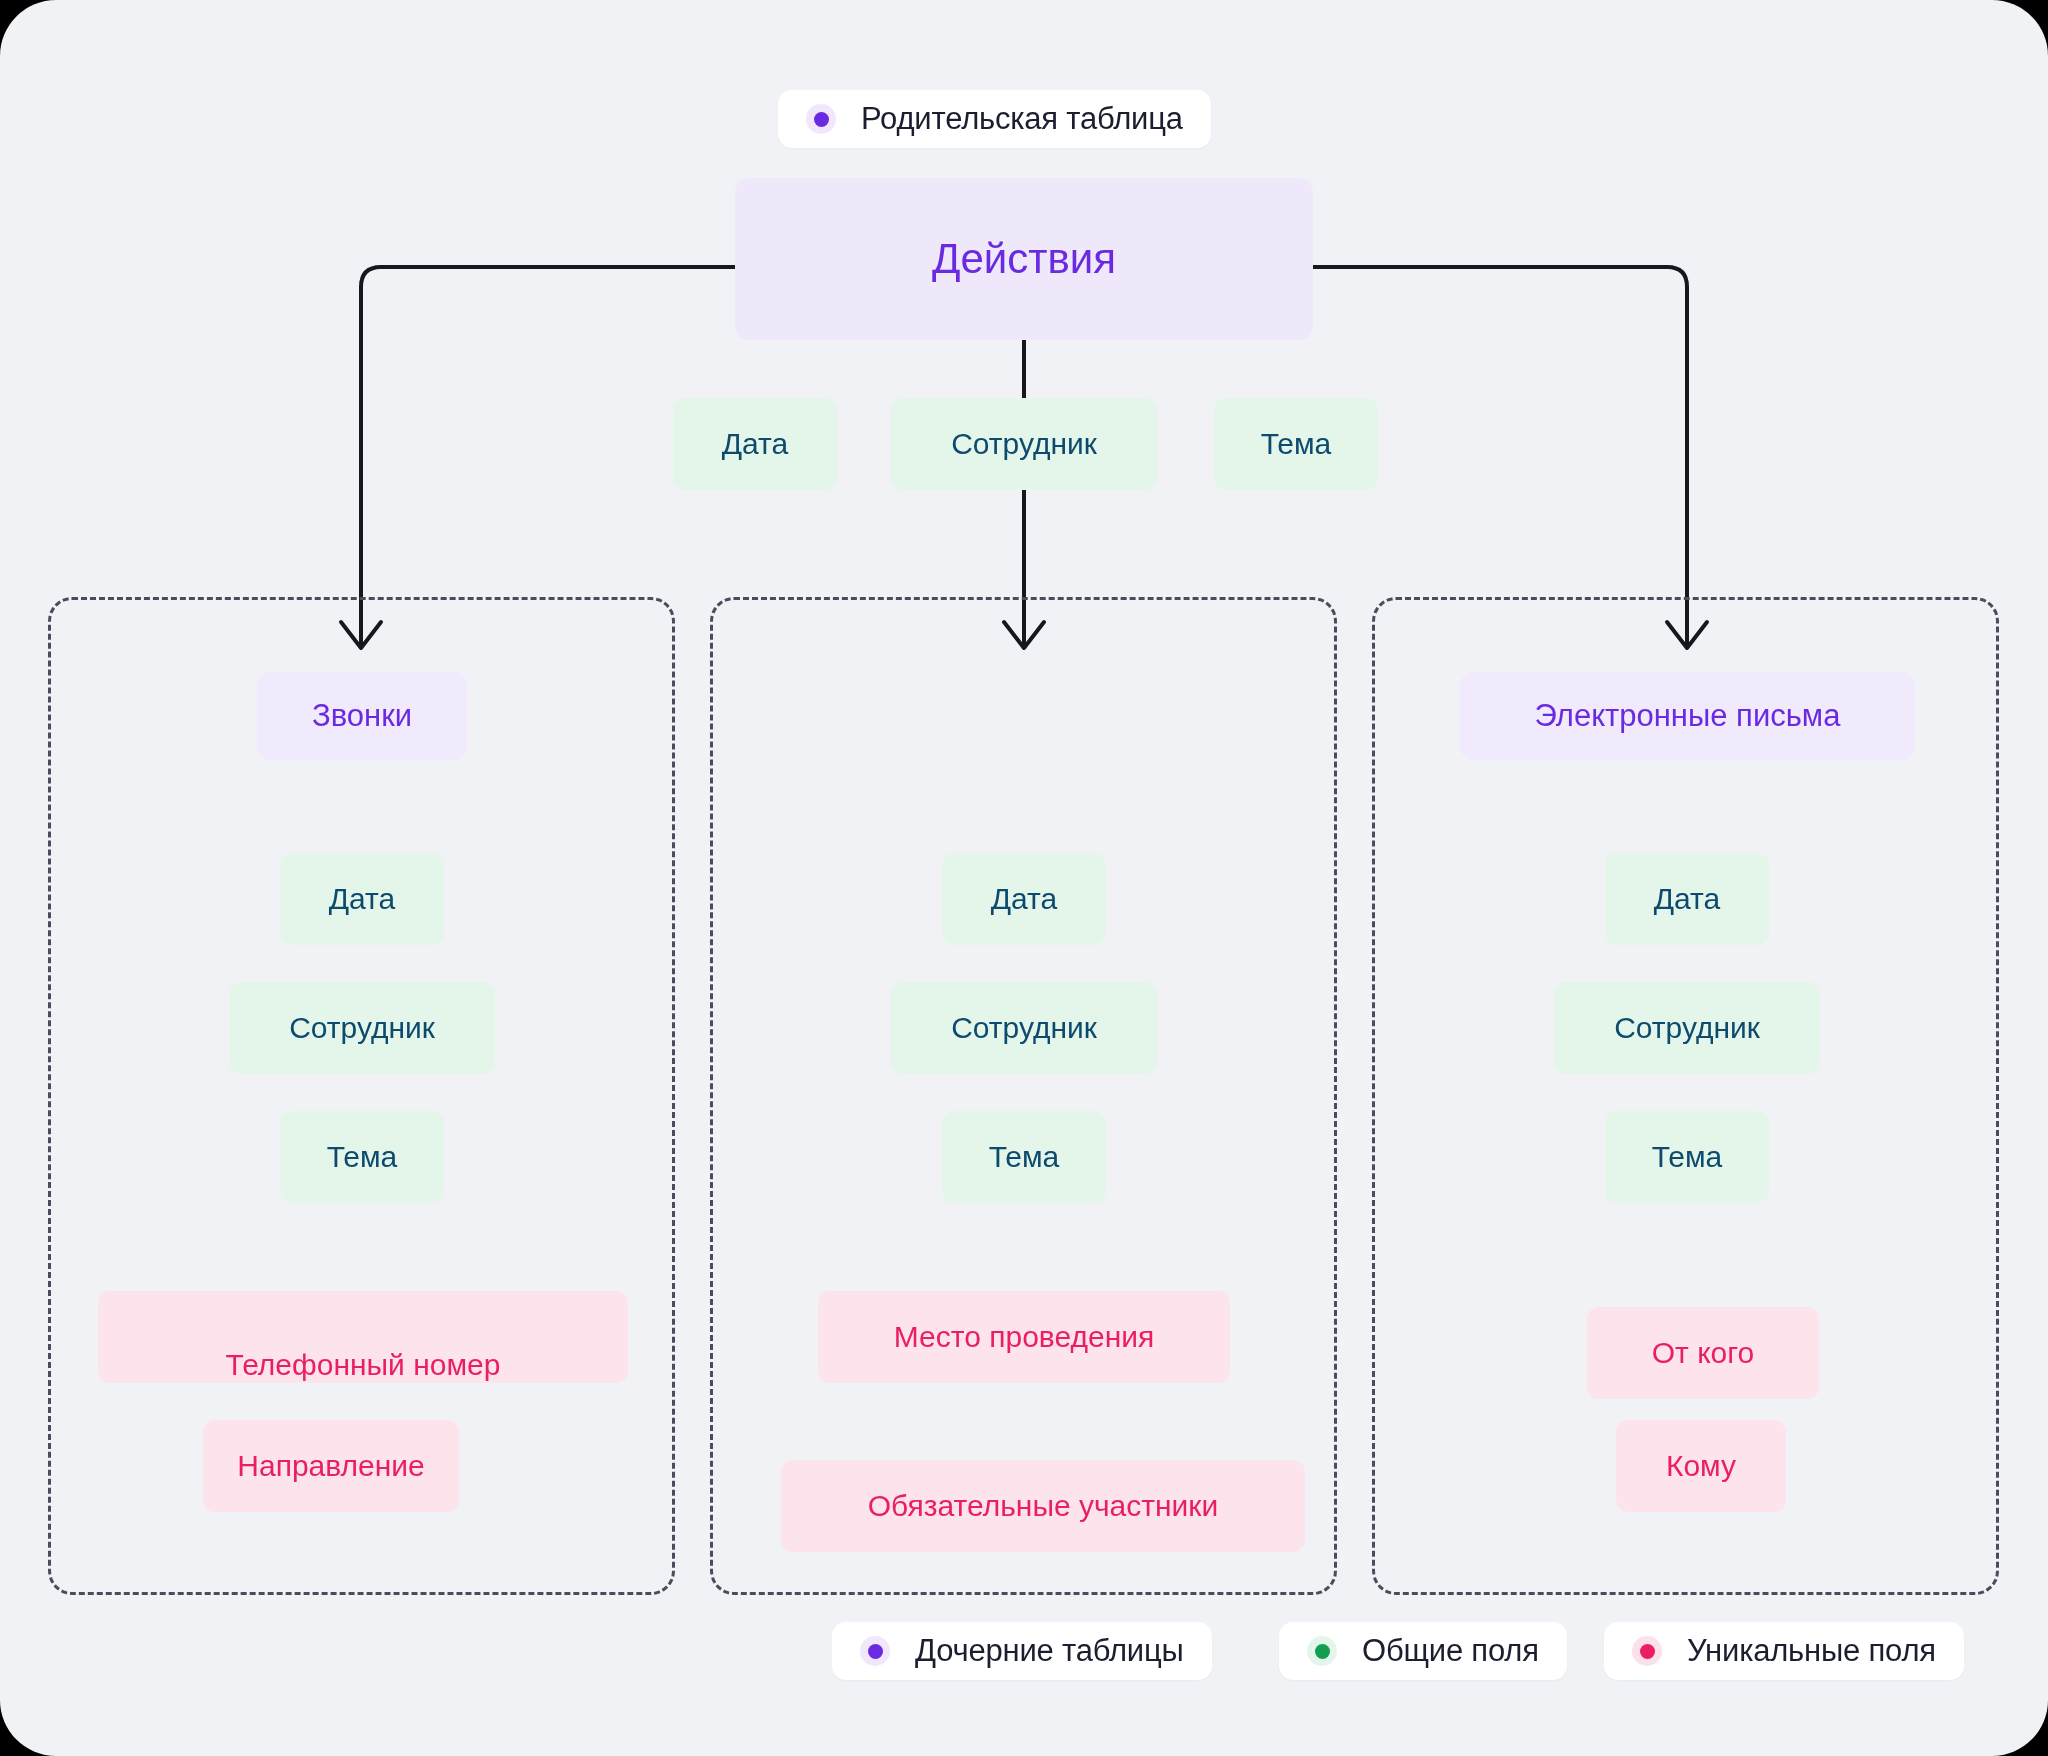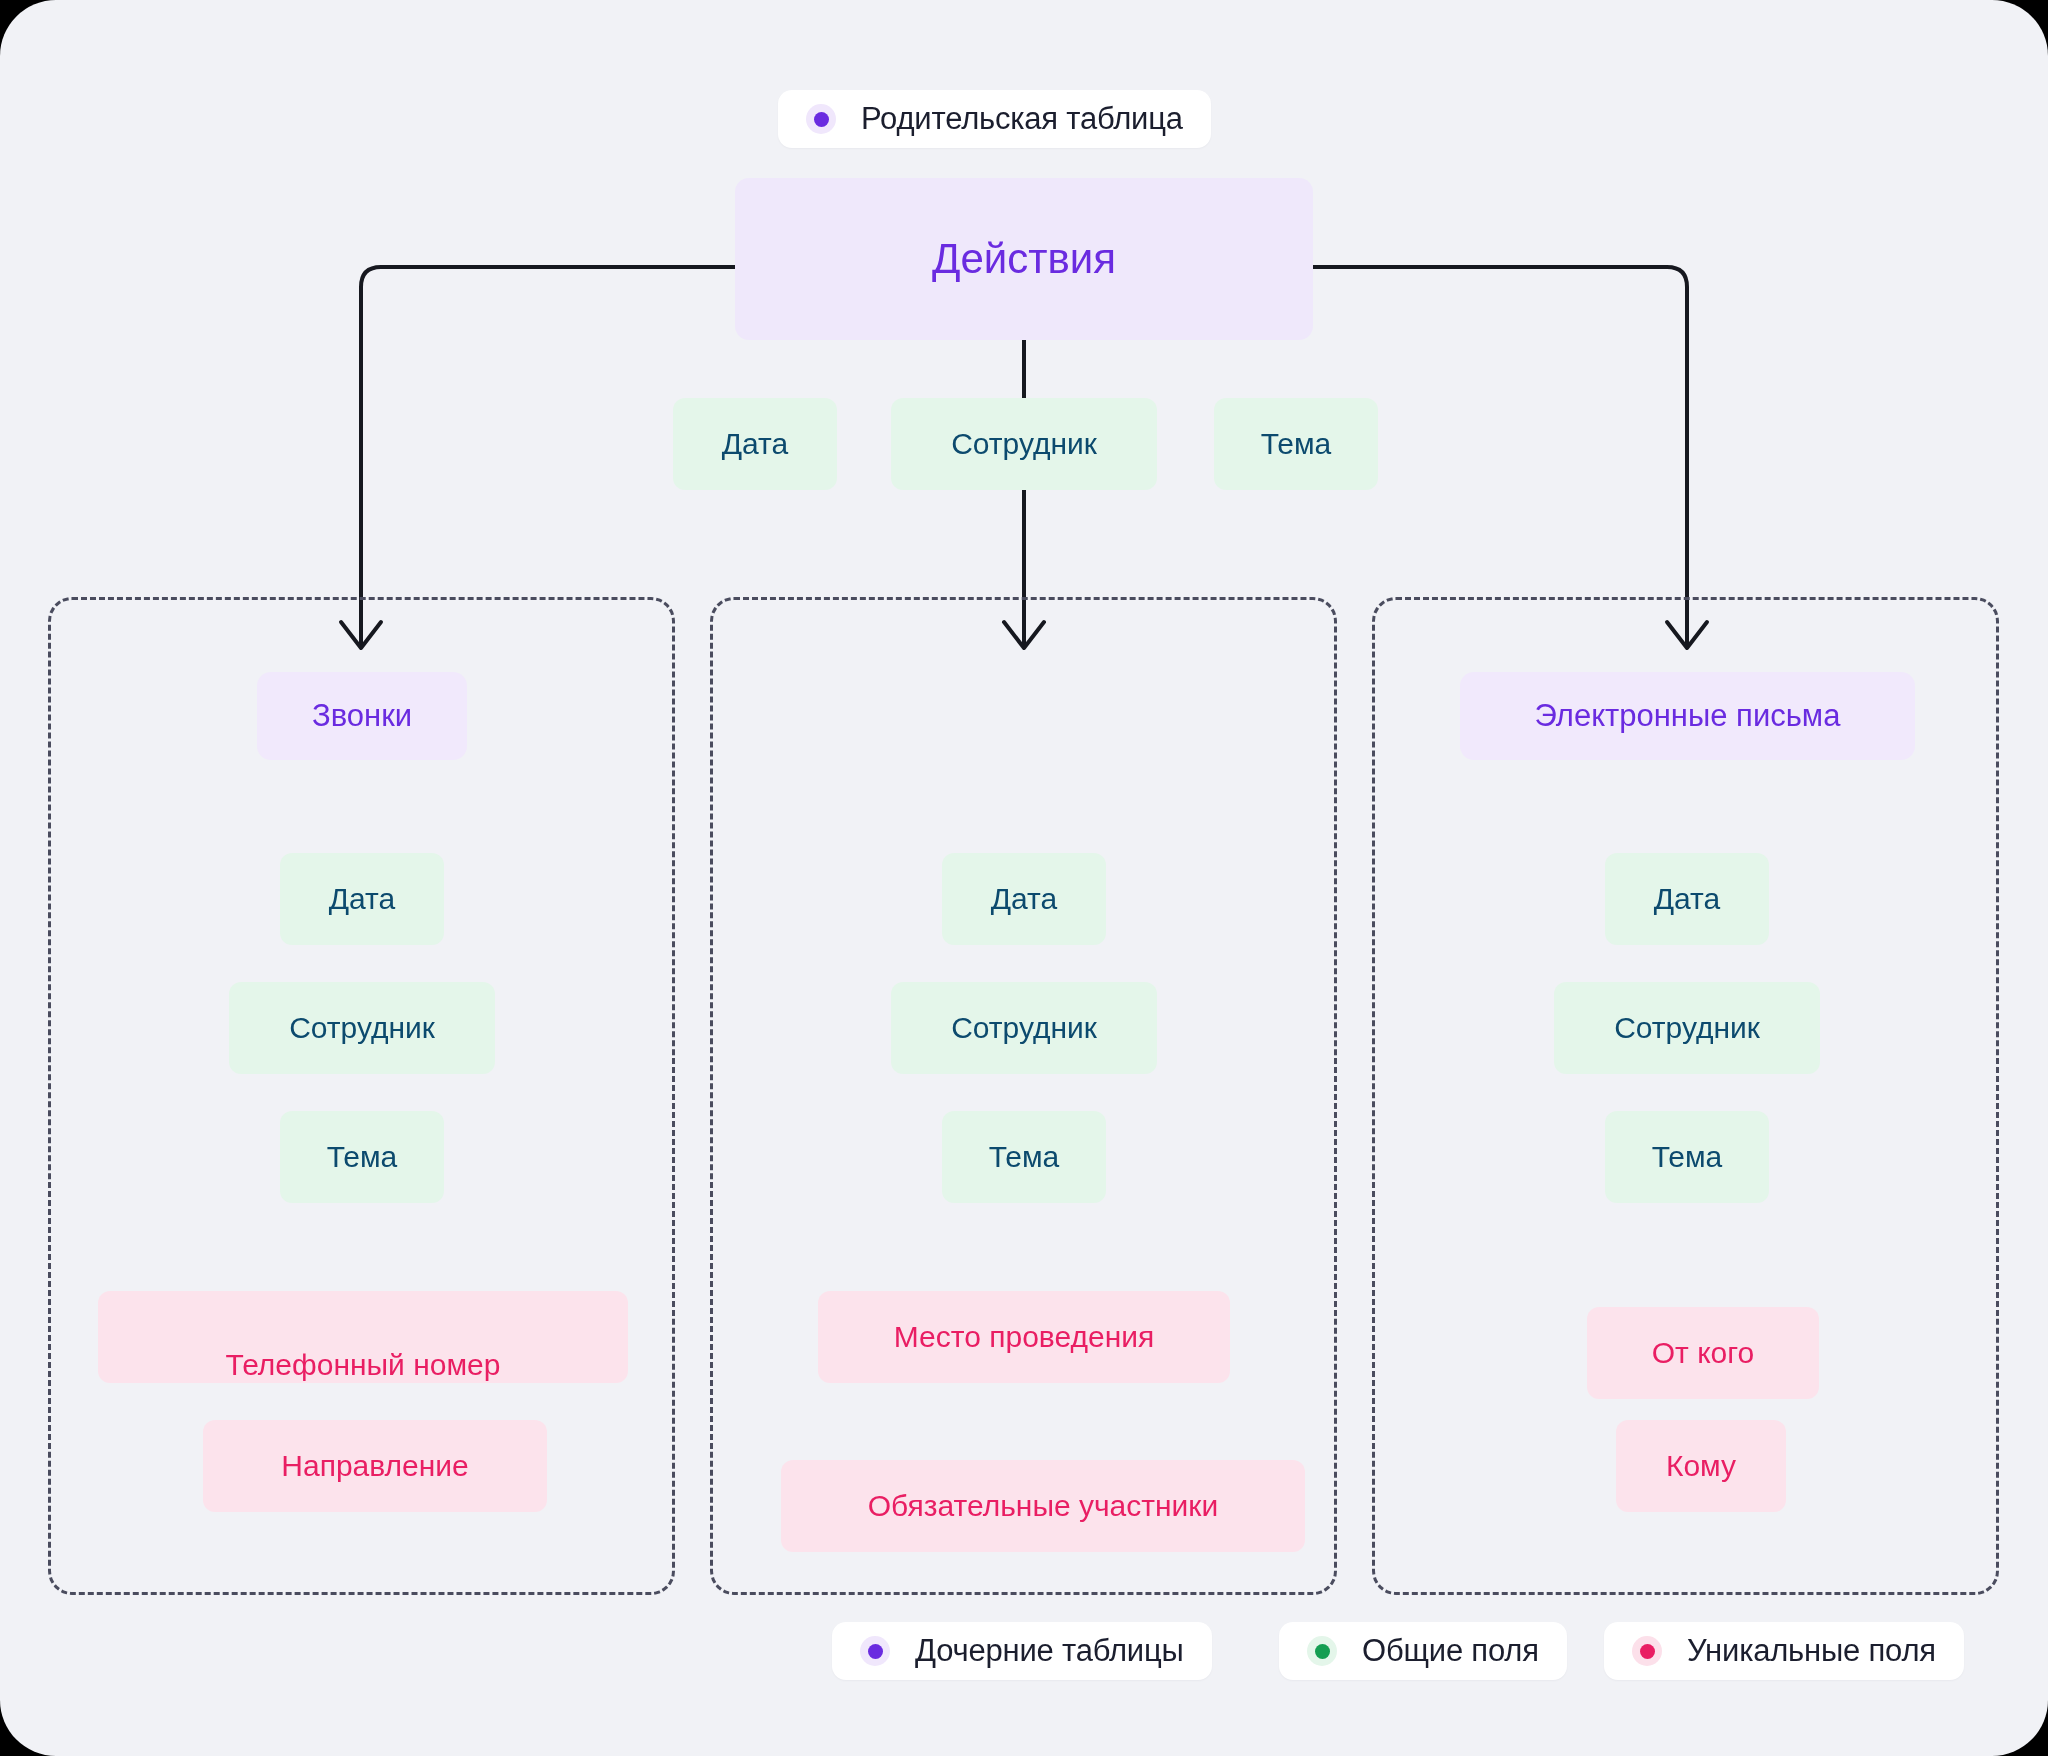--- a/index.html
+++ b/index.html
@@ -175,21 +175,21 @@
   </div>
   <div class="node node-shared" style="left:229px; top:982px; width:266px; height:92px;">
     <span>Сотрудник</span>
   </div>
   <div class="node node-shared" style="left:280px; top:1111px; width:164px; height:92px;">
     <span>Тема</span>
   </div>
   <div class="node node-unique" style="left:98px; top:1291px; width:530px; height:92px;align-items:flex-end;">
     <span>Телефонный номер</span>
   </div>
-  <div class="node node-unique" style="left:203px; top:1420px; width:344px; height:92px;">
+  <div class="node node-unique" style="left:203px; top:1420px; width:256px; height:92px;">
     <span>Направление</span>
   </div>
 
   <div class="group" style="left:710px; top:597px; width:627px; height:998px;"></div>
 
   <div class="node node-shared" style="left:942px; top:853px; width:164px; height:92px;">
     <span>Дата</span>
   </div>
   <div class="node node-shared" style="left:891px; top:982px; width:266px; height:92px;">
     <span>Сотрудник</span>

